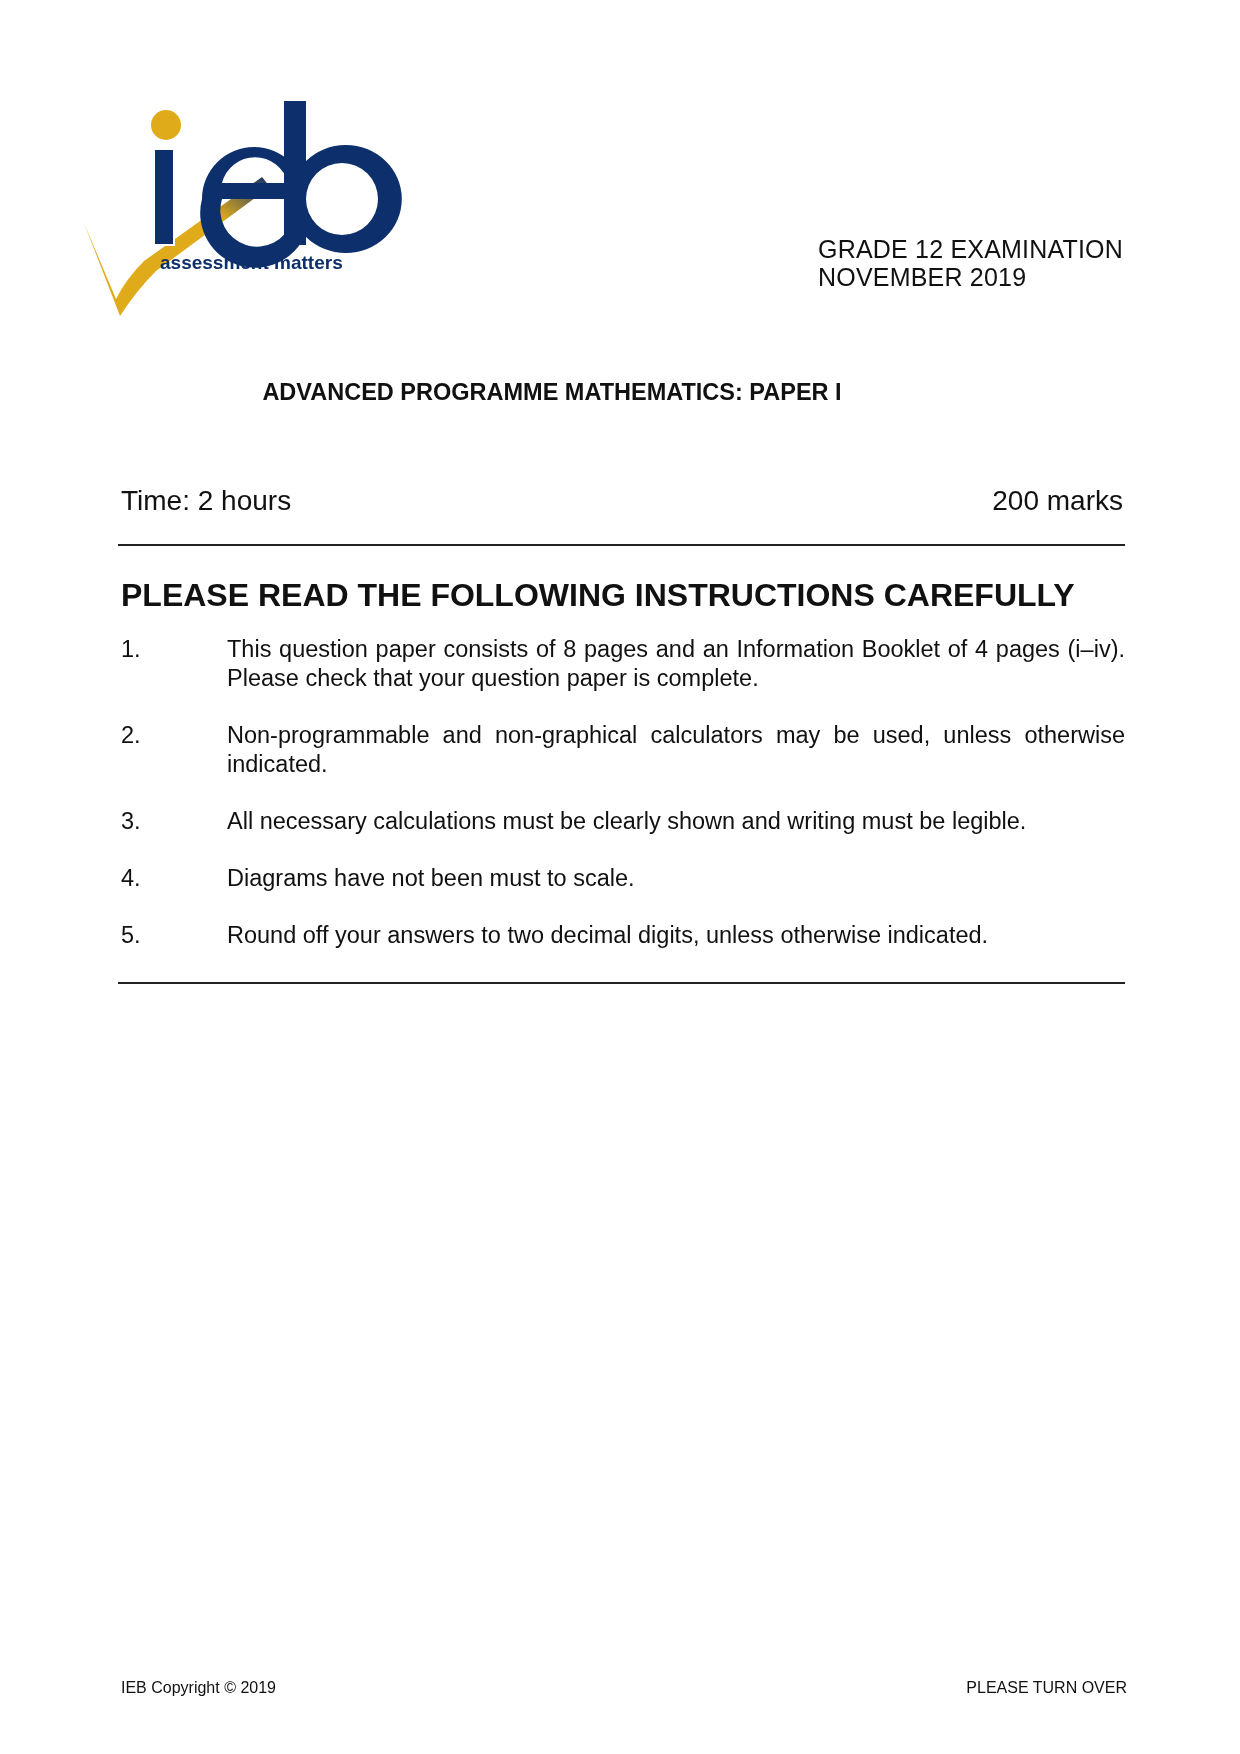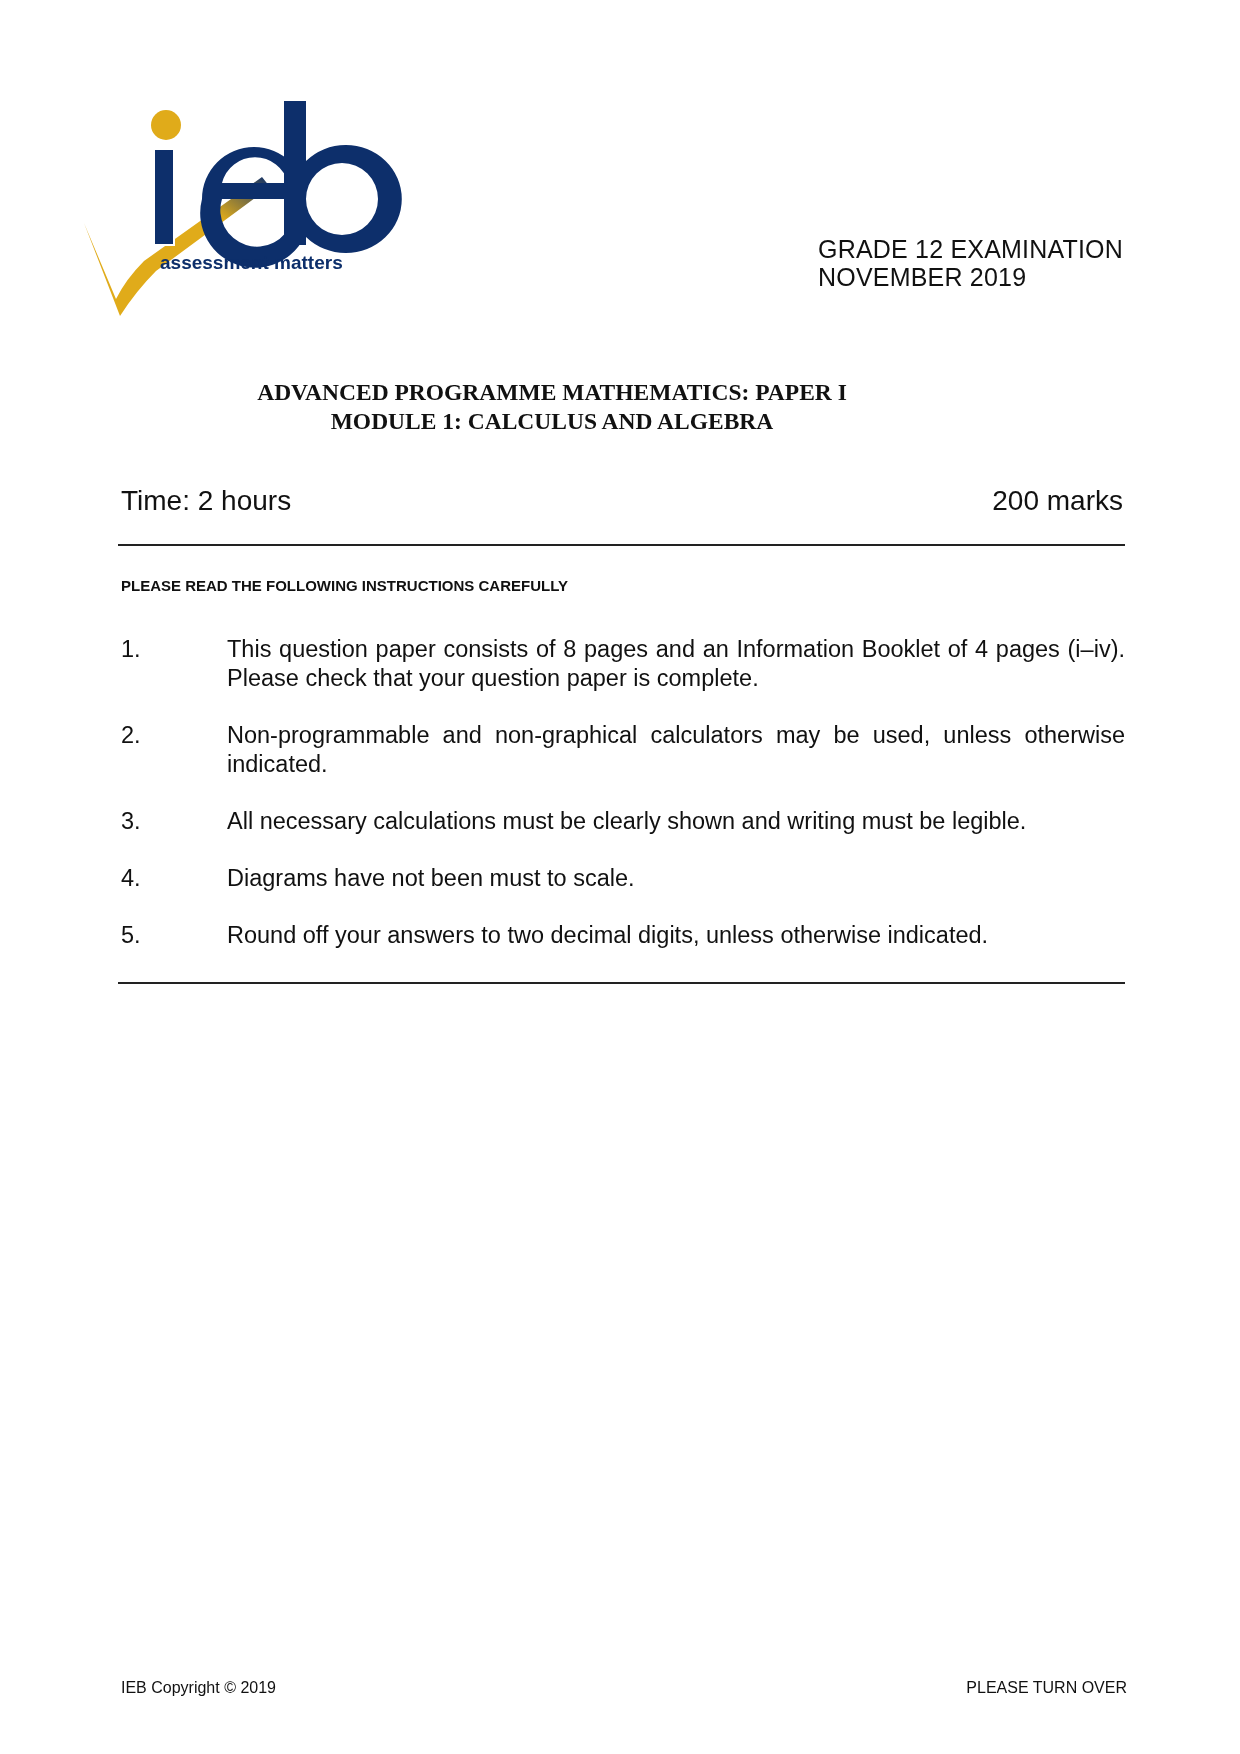--- a/index.html
+++ b/index.html
@@ -33,21 +33,20 @@
     }
     .title-block {
       position: absolute;
       left: 0;
       width: 1104px;
       top: 378px;
       text-align: center;
       font-weight: bold;
       font-size: 23.5px;
       line-height: 29px;
-      font-family: Liberation Serif, serif;
     }
     .time-row {
       position: absolute;
       left: 121px;
       right: 117px;
       top: 485px;
       display: flex;
       justify-content: space-between;
       font-size: 28px;
     }
@@ -58,21 +57,21 @@
       height: 2px;
       background: #222222;
     }
     .rule-top { top: 544px; }
     .rule-bottom { top: 982px; }
     .instructions-heading {
       position: absolute;
       left: 121px;
       top: 577px;
       font-weight: bold;
-      font-size: 15px;
+      font-size: 32px;
     }
     .instructions {
       position: absolute;
       left: 121px;
       width: 1004px;
       top: 635px;
       margin: 0;
       padding: 0;
       list-style: none;
       font-size: 23.5px;
@@ -128,21 +127,20 @@
   </svg>
 </div>
 
 <div class="exam-meta">
   <div>GRADE 12 EXAMINATION</div>
   <div>NOVEMBER 2019</div>
 </div>
 
 <div class="title-block">
   <div>ADVANCED PROGRAMME MATHEMATICS: PAPER I</div>
-  <div>MODULE 1: CALCULUS AND ALGEBRA</div>
 </div>
 
 <div class="time-row">
   <span>Time: 2 hours</span>
   <span>200 marks</span>
 </div>
 
 <div class="rule rule-top"></div>
 
 <div class="instructions-heading">PLEASE READ THE FOLLOWING INSTRUCTIONS CAREFULLY</div>

